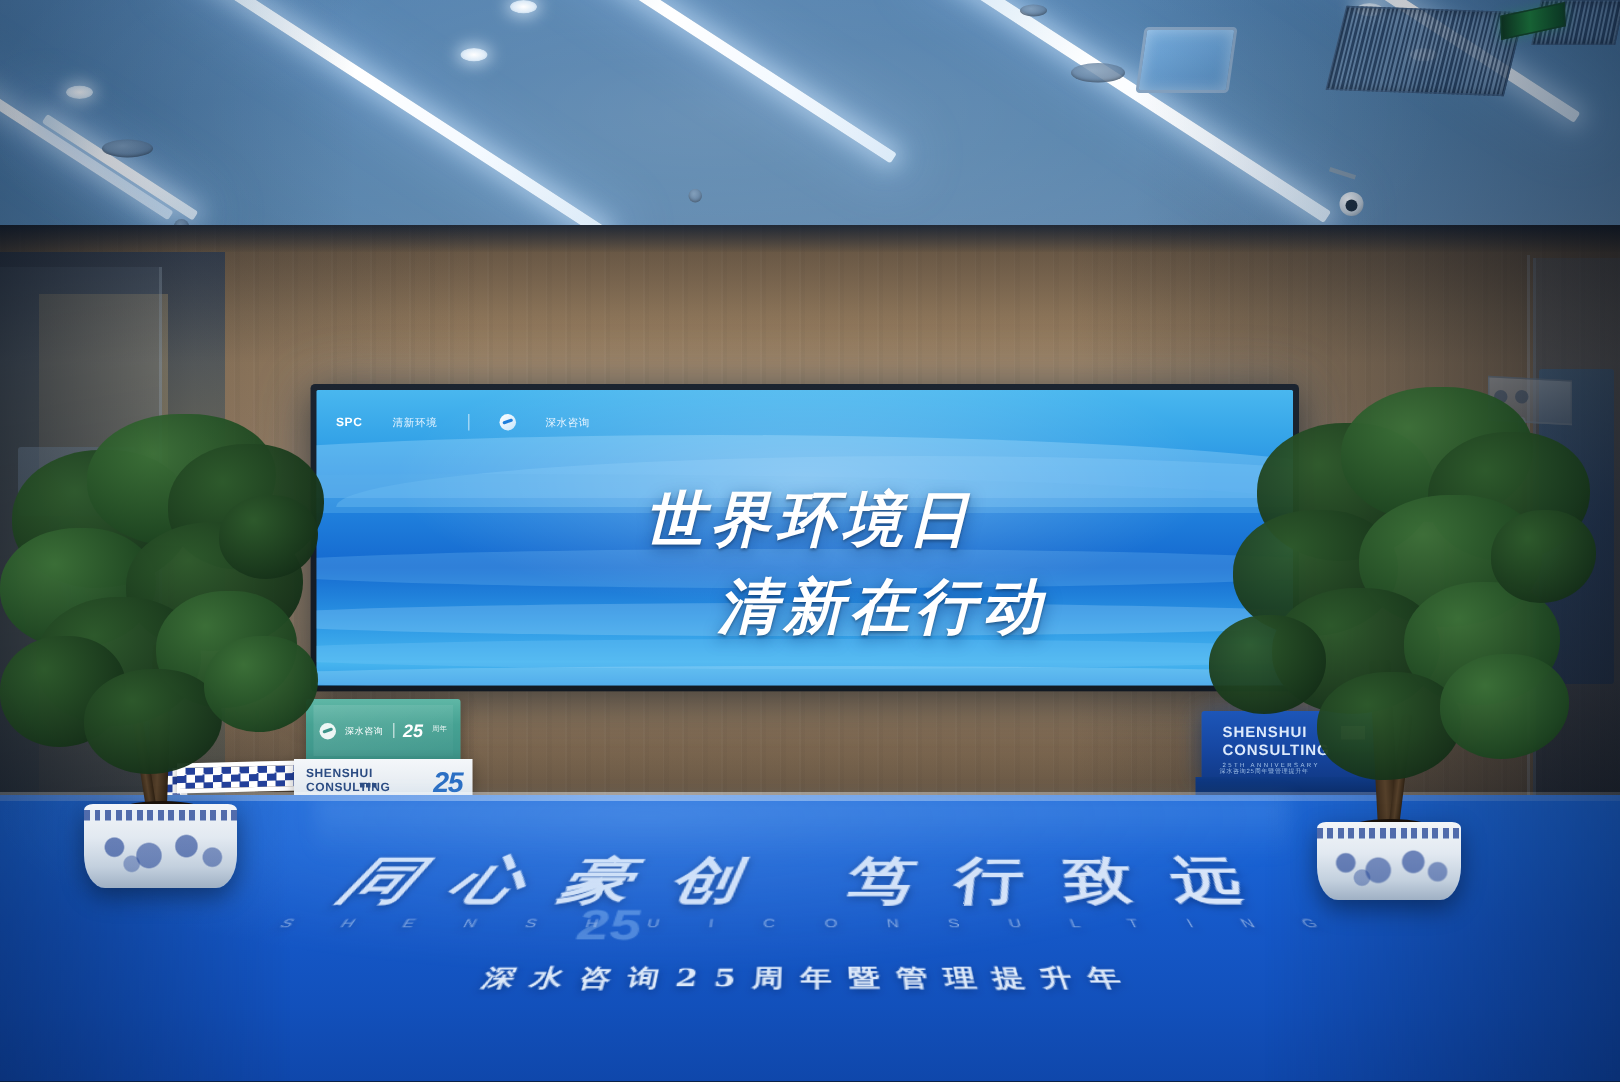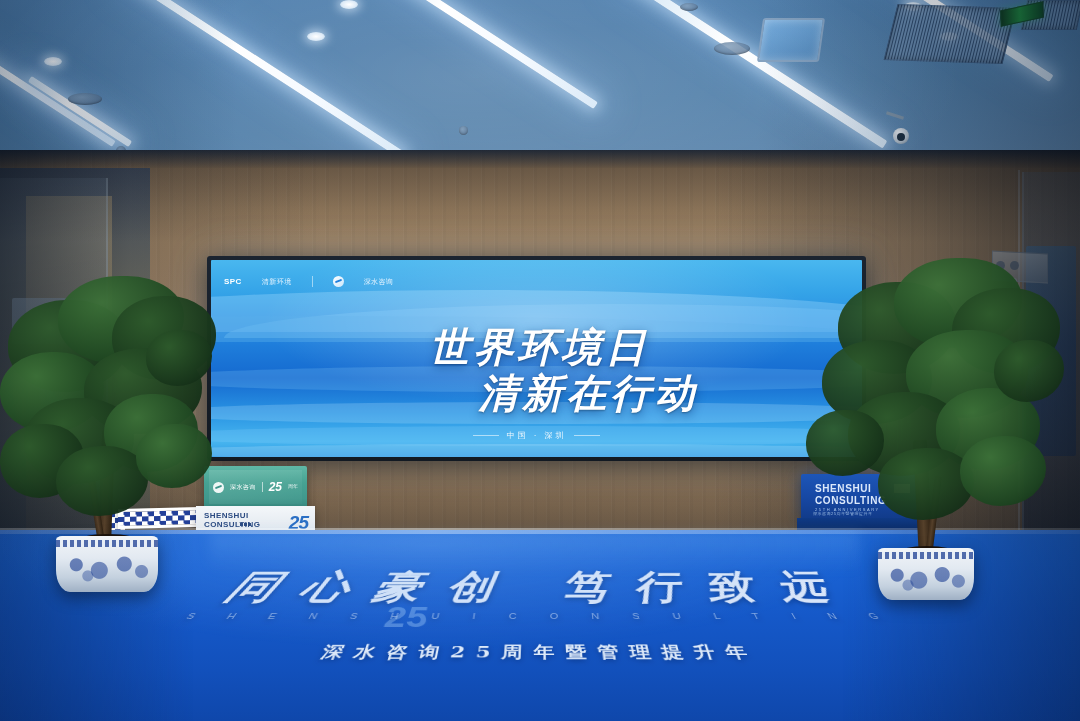--- a/index.html
+++ b/index.html
@@ -204,21 +204,21 @@
   .title-wrap {
     position:absolute; left:0; right:0; top:34px; text-align:center;
   }
   .title-main, .title-sub {
     color:#ffffff; font-weight:bold; font-family:"DejaVu Serif", serif;
     text-shadow:0 3px 10px rgba(10,60,130,.65), 0 1px 2px rgba(0,0,0,.35);
     font-style:italic;
     margin-top:32px;
   }
   .title-main { font-size:40px; letter-spacing:4px; line-height:1.05; padding-left:6px; }
-  .title-sub  { font-size:40px; letter-spacing:4px; line-height:1.05; margin-top:4px; padding-left:104px; }
+  .title-sub  { font-size:40px; letter-spacing:4px; line-height:1.05; margin-top:16px; padding-left:104px; }
   .screen-loc {
     position:absolute; left:0; right:0; top:170px; text-align:center;
     color:rgba(255,255,255,.9); font-size:8px; letter-spacing:3px;
   }
   .screen-loc .rule {
     display:inline-block; width:26px; height:1px; background:rgba(255,255,255,.55);
     vertical-align:middle; margin:0 7px;
   }
 
   
@@ -446,23 +446,20 @@
         <span class="logo-div"></span>
         <span class="ss-badge"></span>
         <span class="ss-cn">深水咨询</span>
       </div>
 
       <div class="title-wrap">
         <div class="title-main">世界环境日</div>
         <div class="title-sub">清新在行动</div>
       </div>
 
-      <div class="screen-loc">
-        <span class="rule"></span><span>中国 · 深圳</span><span class="rule"></span>
-      </div>
 
     </div>
   </div>
 
   <div class="podium-left">
     <div class="podium-left-inner">
       <span class="pl-logo"></span>
       <span class="pl-cn">深水咨询</span>
       <span class="pl-div"></span>
       <span class="pl-25">25</span>

